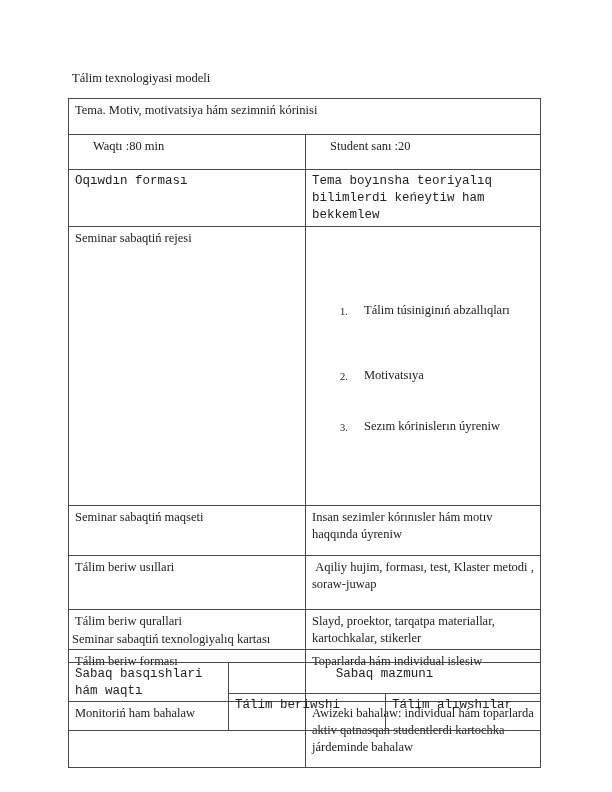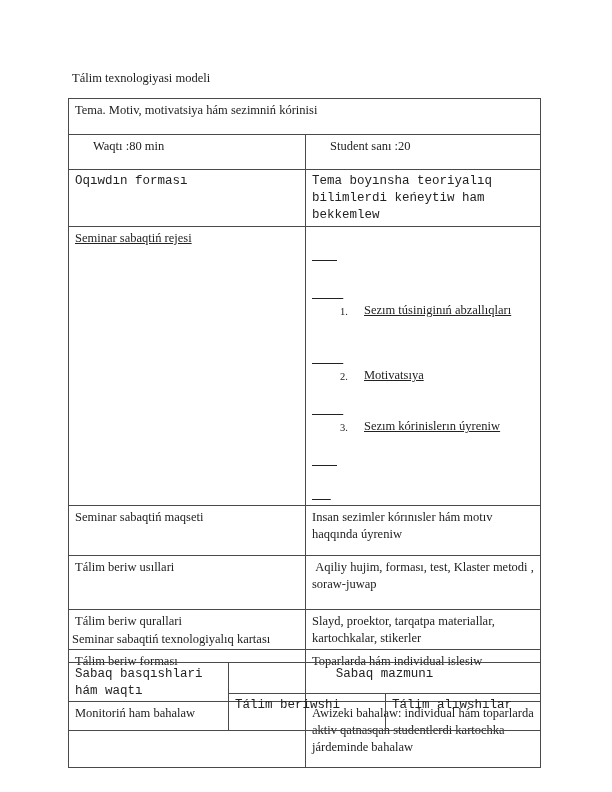--- a/index.html
+++ b/index.html
@@ -43,21 +43,21 @@
     vertical-align: top;
     padding: 3px 6px 2px 6px;
     overflow: hidden;
     white-space: pre-wrap;
   }
 
   
   #table1 tr:nth-child(1)  td { height: 30px; }
   #table1 tr:nth-child(2)  td { height: 29px; padding-left: 24px; }
   #table1 tr:nth-child(3)  td { height: 44px; font-family: Liberation Mono, monospace; }
-  #table1 tr:nth-child(4)  td { height: 74px; text-decoration: underline; }
+  #table1 tr:nth-child(4)  td { height: 74px; }
   #table1 tr:nth-child(5)  td { height: 44px; }
   #table1 tr:nth-child(6)  td { height: 48px; }
   #table1 tr:nth-child(7)  td { height: 28px; }
   #table1 tr:nth-child(8)  td { height: 46px; }
   #table1 tr:nth-child(9)  td { height: 60px; }
   #table1 tr:nth-child(10) td { height: 76px; }
 
   
   .plan-list { margin: 4px 0 0 0; }
   .plan-item {
@@ -101,21 +101,21 @@
     <tr>
       <td>Oqıwdın forması</td>
       <td>Tema boyınsha teoriyalıq bilimlerdi keńeytiw ham bekkemlew</td>
     </tr>
     <tr>
       <td>Seminar sabaqtiń rejesi</td>
       <td>
         <div class="plan-list">
           <div class="plan-item first">
             <span class="num">1.</span>
-            <span>Sezım túsiniginıń abzallıqları</span>
+            <span>Tálim túsiniginıń abzallıqları</span>
           </div>
           <div class="plan-item">
             <span class="num">2.</span>
             <span>Motivatsıya</span>
           </div>
           <div class="plan-item">
             <span class="num">3.</span>
             <span>Sezım kórinislerın úyreniw</span>
           </div>
         </div>

